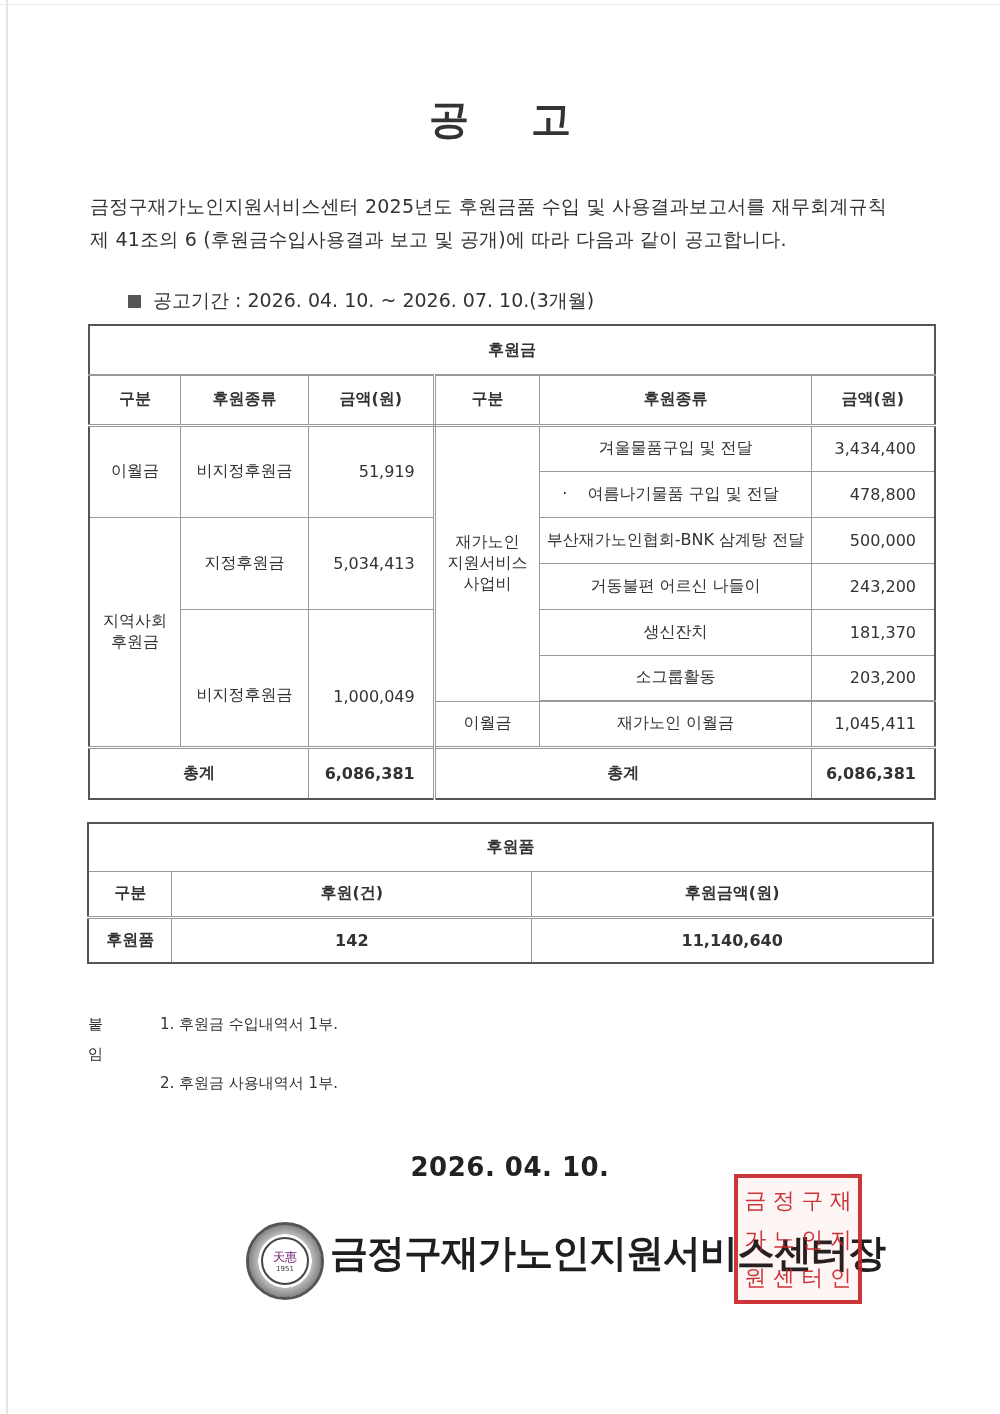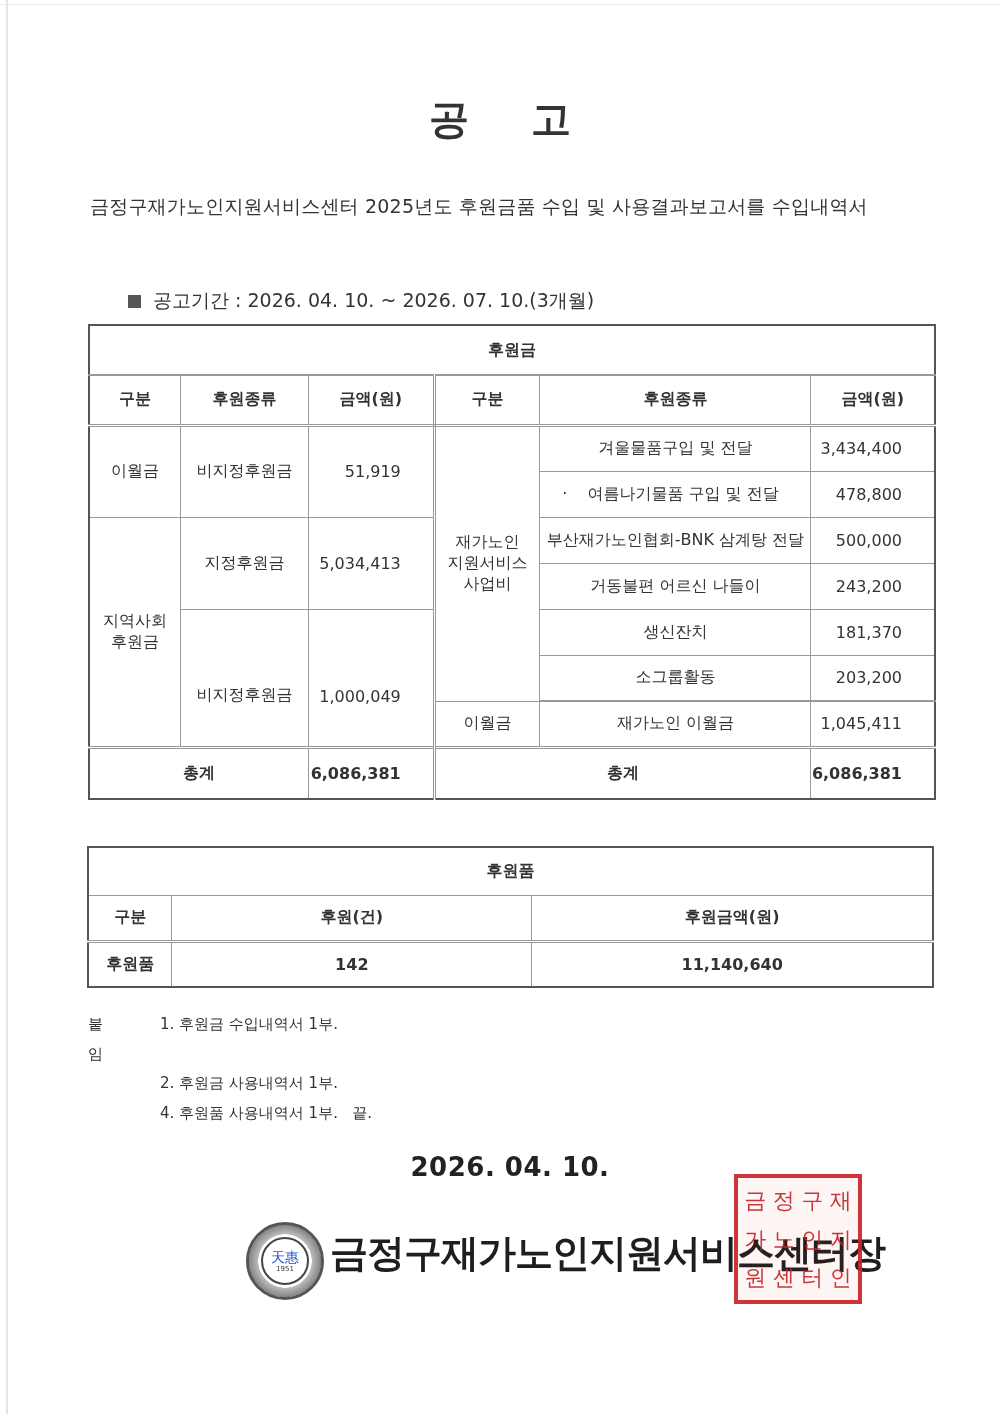--- a/index.html
+++ b/index.html
@@ -30,27 +30,27 @@
 
   table { border-collapse: collapse; position: absolute; }
   td { font-size: 16px; color: #333; text-align: center; vertical-align: middle; }
 
   
   .t1 { left: 88px; top: 324px; width: 848px; border: 2px solid #555; }
   .t1 td { border: 1px solid #9a9a9a; }
   .t1 .caption-row td { height: 50px; font-weight: bold; border-bottom: 2px solid #999; }
   .t1 .head-row td { height: 50px; font-weight: bold; border-bottom: 3px double #999; }
   .t1 .body td { height: 46px; }
-  .t1 .num { text-align: right; padding-right: 32px; }
+  .t1 .num { text-align: right; padding-right: 18px; }
   .t1 .dotted-b { border-bottom: 1px dotted #8a8a8a; }
   .t1 .total-row td { height: 52px; font-weight: bold; border-top: 3px double #999; }
   .t1 .midline { border-right: 3px double #999; }
 
   
-  .t2 { left: 87px; top: 822px; width: 847px; border: 2px solid #555; margin-top: 24px; }
+  .t2 { left: 87px; top: 822px; width: 847px; border: 2px solid #555; }
   .t2 td { border: 1px solid #9a9a9a; font-weight: bold; }
   .t2 .caption-row td { height: 48px; }
   .t2 .head-row td { height: 46px; border-bottom: 3px double #999; }
   .t2 .body td { height: 46px; }
 
   .attach {
     position: absolute; left: 88px; top: 1010px; font-size: 15px; color: #333; line-height: 29.5px;
   }
   .attach .row { display: flex; }
   .attach .lbl { width: 72px; letter-spacing: 14px; }
@@ -63,21 +63,21 @@
 
   .seal-logo {
     position: absolute; left: 246px; top: 1222px; width: 78px; height: 78px; border-radius: 50%;
     border: 3px solid #555; background: radial-gradient(circle, #fff 52%, #bbb 53%, #888 70%, #ddd 72%);
     display: flex; align-items: center; justify-content: center; flex-direction: column;
   }
   .seal-logo .inner {
     width: 48px; height: 48px; border-radius: 50%; border: 2px solid #444; background: #fff;
     display: flex; align-items: center; justify-content: center; flex-direction: column;
   }
-  .seal-logo .han { font-family: "DejaVu Serif", serif; font-size: 14px; color: #1d4ed8; line-height: 16px; }
+  .seal-logo .han { font-family: "DejaVu Serif", serif; font-size: 12px; color: #701a75; line-height: 16px; }
   .seal-logo .yr { font-size: 7px; color: #333; }
 
   .org-name {
     position: absolute; left: 330px; top: 1228px; font-size: 38px; font-weight: bold; color: #1e1e1e;
     letter-spacing: -1px; white-space: nowrap;
   }
   .stamp {
     position: absolute; left: 734px; top: 1174px; width: 128px; height: 130px;
     border: 4px solid #c8262a; background: rgba(220, 60, 60, 0.06);
     display: grid; grid-template-columns: repeat(4, 1fr); grid-template-rows: repeat(3, 1fr);
@@ -90,21 +90,22 @@
 </style>
 </head>
 <body>
 
 <div class="page-edge-left"></div>
 <div class="page-edge-top"></div>
 
 <div class="title">공 고</div>
 
 <div class="intro">
-  <div>금정구재가노인지원서비스센터 2025년도 후원금품 수입 및 사용결과보고서를 수입내역서</div>
+  <div>금정구재가노인지원서비스센터 2025년도 후원금품 수입 및 사용결과보고서를 재무회계규칙</div>
+  <div>제 41조의 6 (후원금수입사용결과 보고 및 공개)에 따라 다음과 같이 공고합니다.</div>
 </div>
 
 <div class="period">
   <span class="bullet"></span>
   <span>공고기간 : 2026. 04. 10. ~ 2026. 07. 10.(3개월)</span>
 </div>
 
 <table class="t1">
   <colgroup>
     <col style="width:92px">
@@ -214,24 +215,20 @@
   <div class="row">
     <span class="lbl">붙 임</span>
     <span class="item">1. 후원금 수입내역서 1부.</span>
   </div>
   <div class="row">
     <span class="lbl"></span>
     <span class="item">2. 후원금 사용내역서 1부.</span>
   </div>
   <div class="row">
     <span class="lbl"></span>
-  </div>
-  <div class="row">
-    <span class="lbl"></span>
-    <span class="item">4. 후원품 사용내역서 1부.   끝.</span>
   </div>
 </div>
 
 <div class="date">2026. 04. 10.</div>
 
 <div class="seal-logo">
   <div class="inner">
     <span class="han">天惠</span>
     <span class="yr">1951</span>
   </div>

